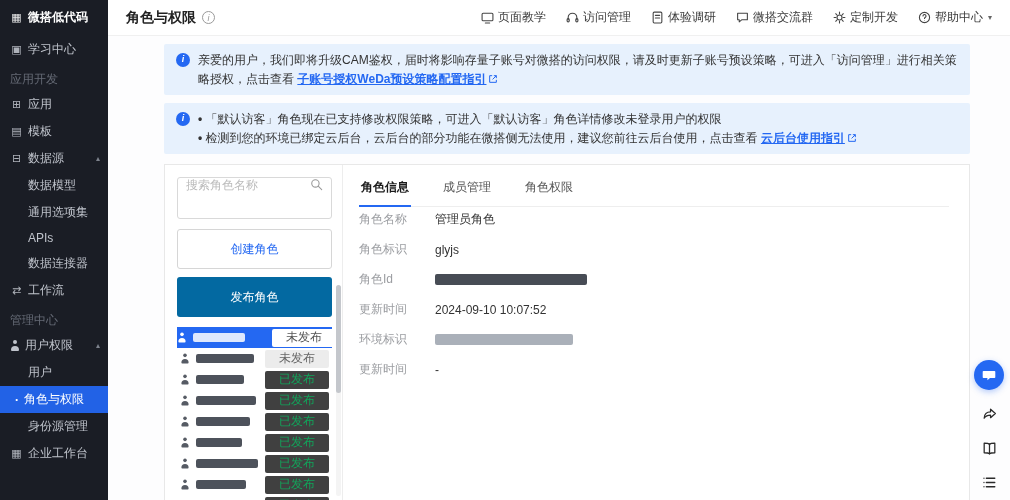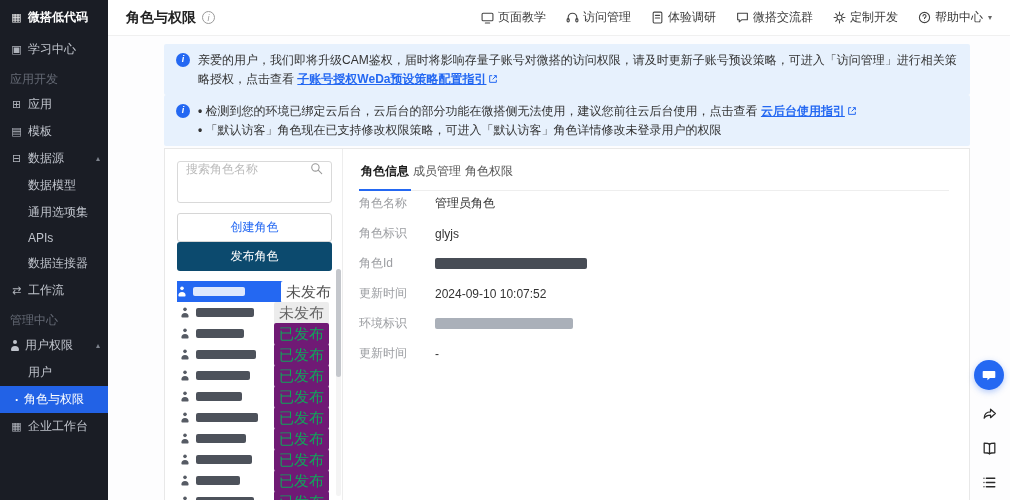--- a/index.html
+++ b/index.html
@@ -30,56 +30,56 @@
 .title-info{width:13px;height:13px;border:1px solid #9a9a9a;border-radius:50%;color:#9a9a9a;font-size:9px;display:inline-flex;align-items:center;justify-content:center;margin-left:6px}
 .title-info::before{content:"i";font-style:italic}
 .tb-actions{margin-left:auto;display:flex;align-items:center;gap:20px}
 .tb-action{display:flex;align-items:center;gap:4px;color:#3c3c3c;cursor:pointer;white-space:nowrap}
 .svgicon{width:13px;height:13px;stroke:#444;fill:none;stroke-width:1;stroke-linecap:round;stroke-linejoin:round;flex:none}
 .dd{font-size:8px;color:#666;font-style:normal;margin-left:1px}
 
 .content{flex:1;display:flex;flex-direction:column;min-height:0;padding:8px 40px 0 56px}
 
 
-.banner{background:#e7f1fd;border-radius:2px;padding:7px 12px;display:flex;gap:8px;margin-bottom:0;line-height:1.55;color:#333}
+.banner{background:#e7f1fd;border-radius:2px;padding:7px 12px;display:flex;gap:8px;margin-bottom:8px;line-height:1.55;color:#333}
 .info-dot{width:14px;height:14px;min-width:14px;border-radius:50%;background:#2468f2;color:#fff;font-size:9px;display:flex;align-items:center;justify-content:center;margin-top:2px}
 .info-dot::before{content:"i";font-style:italic;font-weight:bold}
 .blink{color:#2468f2;font-weight:bold;text-decoration:underline;cursor:pointer;white-space:nowrap}
 .extlink{width:10px;height:10px;stroke:#2468f2;fill:none;stroke-width:1.2;vertical-align:-1px;margin-left:2px}
 .bullet{display:block}
 .bullet::before{content:"•  ";font-weight:bold}
 
 
 .card{flex:1;display:flex;background:#fff;border:1px solid #e8e8e8;border-bottom:none;min-height:0;margin-top:2px}
 
 
 .roles-panel{width:178px;min-width:178px;border-right:1px solid #ededed;padding:12px 10px 0 12px;display:flex;flex-direction:column;position:relative}
 .searchbox{border:1px solid #d9d9d9;border-radius:3px;height:42px;display:flex;align-items:flex-start;padding:0 8px;gap:6px;background:#fff}
 .searchbox input{border:none;outline:none;flex:1;min-width:0;font-size:12px;font-family:inherit;color:#333}
 .searchbox input::placeholder{color:#bbb}
-.btn{width:100%;height:29px;border-radius:3px;font-size:12px;font-family:inherit;cursor:pointer}
+.btn{width:100%;height:40px;border-radius:3px;font-size:12px;font-family:inherit;cursor:pointer}
 .btn-outline{margin-top:10px;background:#fff;border:1px solid #d6d6d6;color:#2468f2}
-.btn-primary{background:#0c4a6e;border:none;color:#fff}
+.btn-primary{margin-top:8px;background:#0369a1;border:none;color:#fff}
 .role-list{margin-top:10px;flex:1;overflow:hidden}
 .role-item{height:21px;display:flex;align-items:center;gap:6px;padding:0 3px;cursor:pointer;color:#333}
 .role-item .picon{color:#565b64;transform:scale(.9)}
 .role-item.selected{background:#2468f2;color:#fff;margin:0 -10px 0 -12px;padding:0 6px 0 12px}
 .role-item.selected .picon{color:#fff}
 .rd{display:inline-block;height:9px;border-radius:2px;background:#4d525b;flex:none}
 .role-item.selected .rd{background:rgba(255,255,255,.85)}
-.badge{margin-left:auto;font-size:15px;line-height:1.3;padding:1px 5px;border-radius:2px;flex:none}
-.badge[data-status="published"]{background:#701a75;color:#12a35a}
+.badge{margin-left:auto;font-size:12px;line-height:1.3;padding:1px 14px;border-radius:2px;flex:none}
+.badge[data-status="published"]{background:#404040;color:#12a35a}
 .badge[data-status="unpublished"]{background:#ececec;color:#666}
 .role-item.selected .badge{background:#fff;color:#555}
 .scroll-track{position:absolute;right:1px;top:120px;bottom:4px;width:5px;background:#f4f4f4;border-radius:3px}
 .scroll-thumb{position:absolute;top:0;left:0;width:5px;height:108px;background:#c4c7cc;border-radius:3px}
 
 
 .detail{flex:1;padding:6px 20px 0 16px;min-width:0}
-.tabs{display:flex;border-bottom:1px solid #eee}
+.tabs{display:flex;gap:30px;border-bottom:1px solid #eee}
 .tab{padding:8px 2px 9px;color:#555;cursor:pointer}
 .tab.active{color:#1a1a1a;font-weight:bold;border-bottom:2px solid #2468f2;margin-bottom:-1px}
 .fields{margin-top:4px}
 .frow{display:flex;align-items:center;margin-bottom:13px;min-height:15px}
 .flabel{width:76px;min-width:76px;color:#9b9da1}
 .fvalue{color:#333}
 .rd-dark{display:inline-block;height:11px;border-radius:2px;background:#474c55}
 .rd-mid{display:inline-block;height:11px;border-radius:2px;background:#aab0b9}
 
 
@@ -140,20 +140,23 @@
     <span class="picon"></span>
     <span>用户权限</span>
     <i class="chev">▴</i>
   </div>
   <div class="side-item side-sub">
     <span>用户</span>
   </div>
   <div class="side-item side-sub active">
     <span>角色与权限</span>
   </div>
+  <div class="side-item side-sub">
+    <span>身份源管理</span>
+  </div>
   <div class="side-item">
     <i class="gi">▦</i>
     <span>企业工作台</span>
   </div>
 
 </aside>
 
 <div class="main">
 
   <div class="topbar">
@@ -219,26 +222,26 @@
             <path d="M5 2H2v8h8V7"></path>
             <path d="M7 2h3v3"></path>
             <line x1="10" y1="2" x2="5.5" y2="6.5"></line>
           </svg>
       </div>
     </div>
 
     <div class="banner">
       <span class="info-dot"></span>
       <div>
+        <span class="bullet">「默认访客」角色现在已支持修改权限策略，可进入「默认访客」角色详情修改未登录用户的权限</span>
         <span class="bullet"><span>检测到您的环境已绑定云后台，云后台的部分功能在微搭侧无法使用，建议您前往云后台使用，点击查看</span> <span class="blink">云后台使用指引</span><svg class="extlink" viewBox="0 0 12 12">
               <path d="M5 2H2v8h8V7"></path>
               <path d="M7 2h3v3"></path>
               <line x1="10" y1="2" x2="5.5" y2="6.5"></line>
             </svg></span>
-        <span class="bullet">「默认访客」角色现在已支持修改权限策略，可进入「默认访客」角色详情修改未登录用户的权限</span>
       </div>
     </div>
 
     <div class="card">
 
       <div class="roles-panel">
         <div class="searchbox">
           <input type="text" placeholder="搜索角色名称" style="">
           <svg class="svgicon" viewBox="0 0 12 12" style="stroke:#999">
               <circle cx="5" cy="5" r="3.4"></circle>

